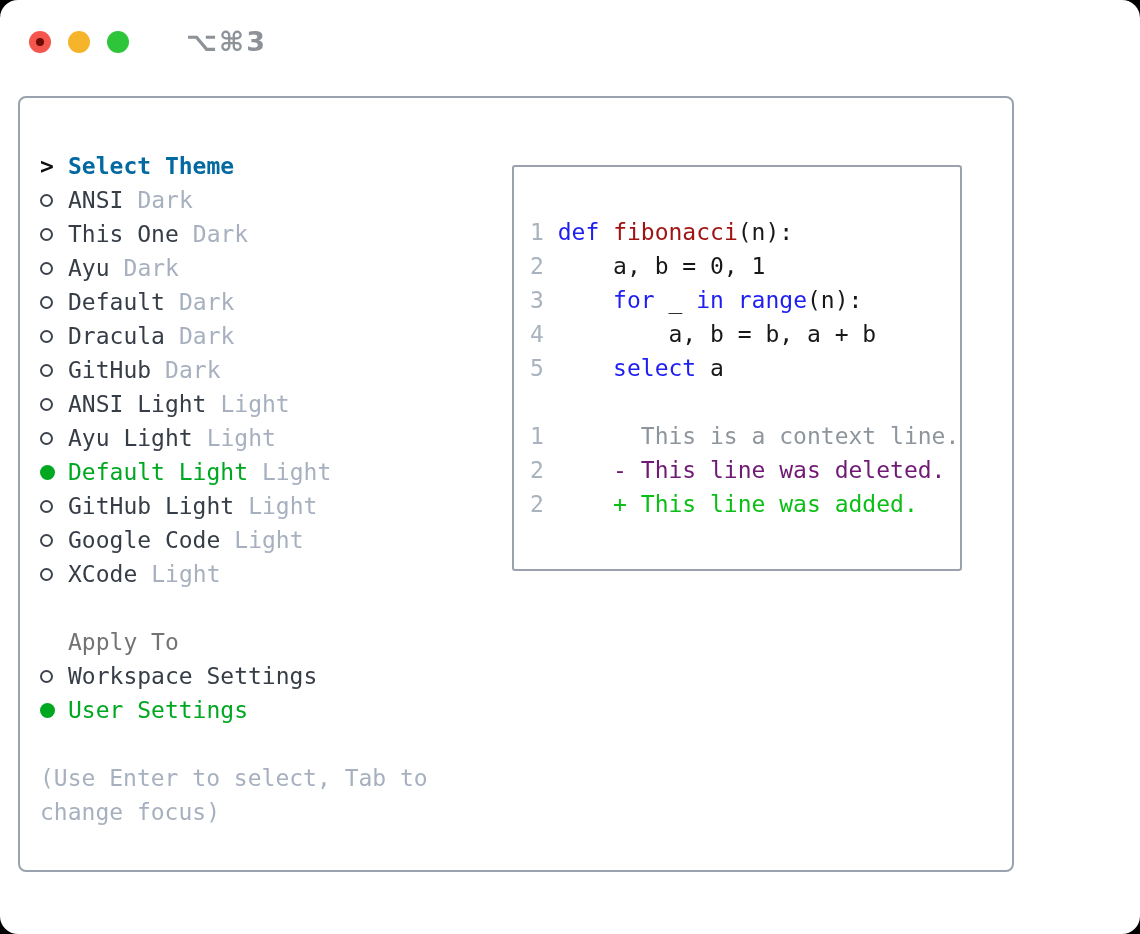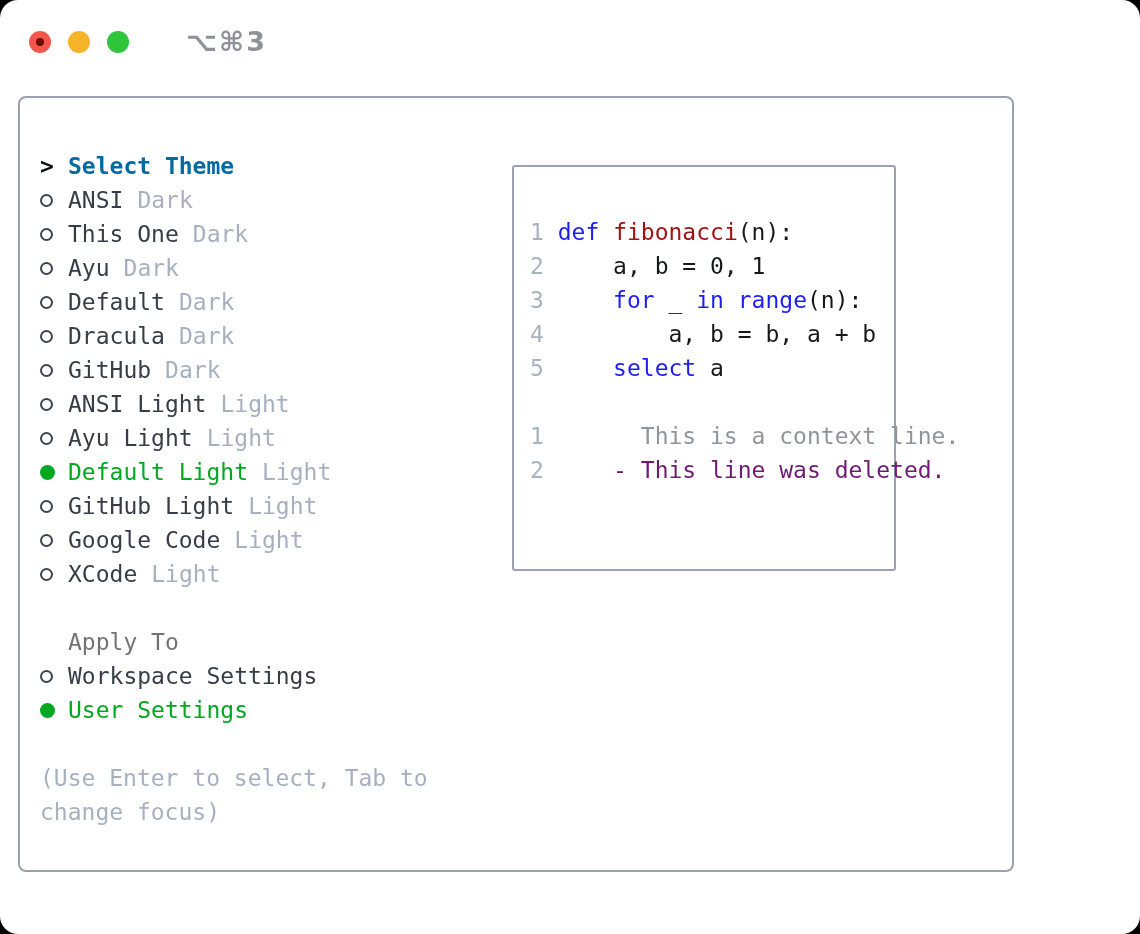--- a/index.html
+++ b/index.html
@@ -30,21 +30,21 @@
   .radio { width:13px; height:13px; border-radius:50%; border:2px solid #3d444e; }
   .radio.sel { width:15px; height:15px; border:none; background:#00a822; }
   .hdr { font-weight:bold; color:#0369a1; }
   .subhdr { color:#737373; }
   .nm.sel { color:#00a822; }
   .tag { color:#a7b0bf; margin-left:14px; }
   .spacer { height:34px; }
   .help { margin-top:34px; font-size:23px; line-height:34px; color:#a7b0bf; max-width:445px; }
   
   .preview-title { height:34px; display:flex; align-items:center; font-size:23px; }
-  .preview-box { margin-left:8px; margin-top:16px; width:384px; height:406px;
+  .preview-box { margin-left:8px; margin-top:16px; width:450px; height:406px;
                  border:2px solid #99a2ae; border-radius:3px; padding:48px 8px 0 16px; background:#fff; }
   .code-line { height:34px; font-size:23px; white-space:pre; line-height:34px; }
   .lnum { color:#a9b2bf; }
   .tok-keyword  { color:#1e1ef2; }
   .tok-function { color:#a11212; }
   .tok-code     { color:#17181a; }
   .tok-context  { color:#8e959c; }
   .tok-deleted  { color:#701a75; }
   .tok-added    { color:#0bbf17; }
 </style>
@@ -105,19 +105,20 @@
         <div class="preview-box">
           <div id="code-lines">
               <div class="code-line"><span class="lnum">1</span><span class="tok-code"> </span><span class="tok-keyword">def</span><span class="tok-code"> </span><span class="tok-function">fibonacci</span><span class="tok-code">(n):</span></div>
               <div class="code-line"><span class="lnum">2</span><span class="tok-code">     a, b = 0, 1</span></div>
               <div class="code-line"><span class="lnum">3</span><span class="tok-code">     </span><span class="tok-keyword">for</span><span class="tok-code"> _ </span><span class="tok-keyword">in</span><span class="tok-code"> </span><span class="tok-keyword">range</span><span class="tok-code">(n):</span></div>
               <div class="code-line"><span class="lnum">4</span><span class="tok-code">         a, b = b, a + b</span></div>
               <div class="code-line"><span class="lnum">5</span><span class="tok-code">     </span><span class="tok-keyword">select</span><span class="tok-code"> a</span></div>
               <div class="code-line"><span class="lnum"></span></div>
               <div class="code-line"><span class="lnum">1</span><span class="tok-context">       This is a context line.</span></div>
               <div class="code-line"><span class="lnum">2</span><span class="tok-deleted">     - This line was deleted.</span></div>
+              <div class="code-line"><span class="lnum">2</span><span class="tok-added">     + This line was added.</span></div>
             </div>
         </div>
       </div>
 
     </div>
   </div>
 </div>
 
 </body></html>

